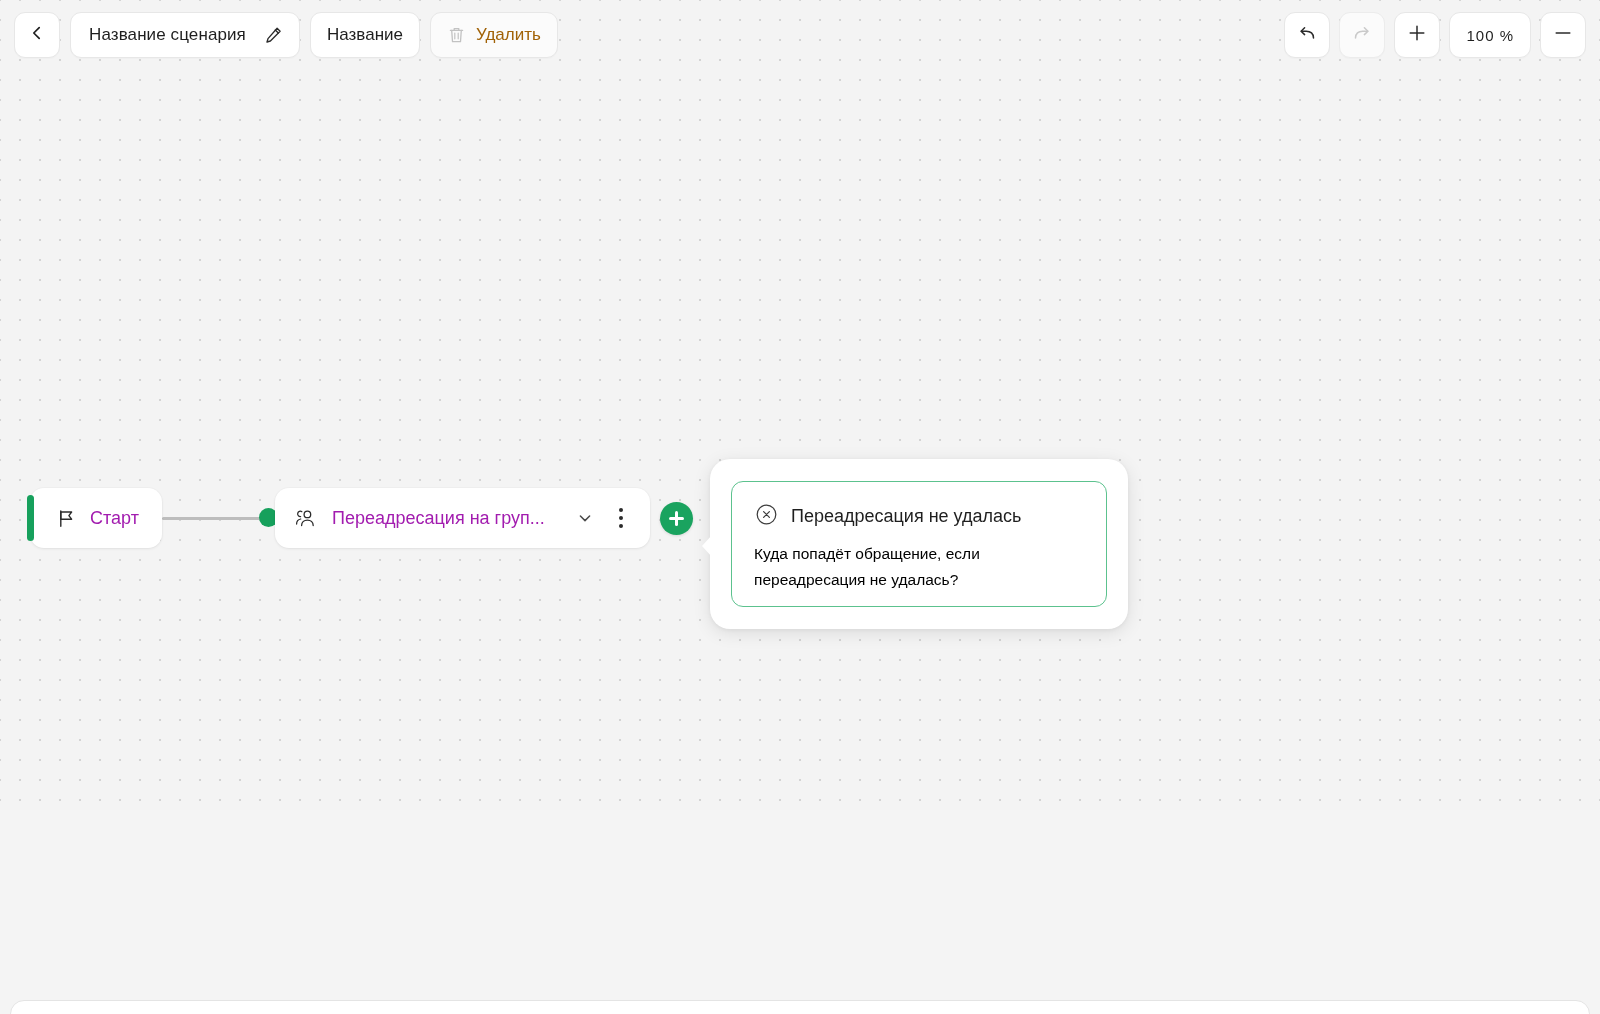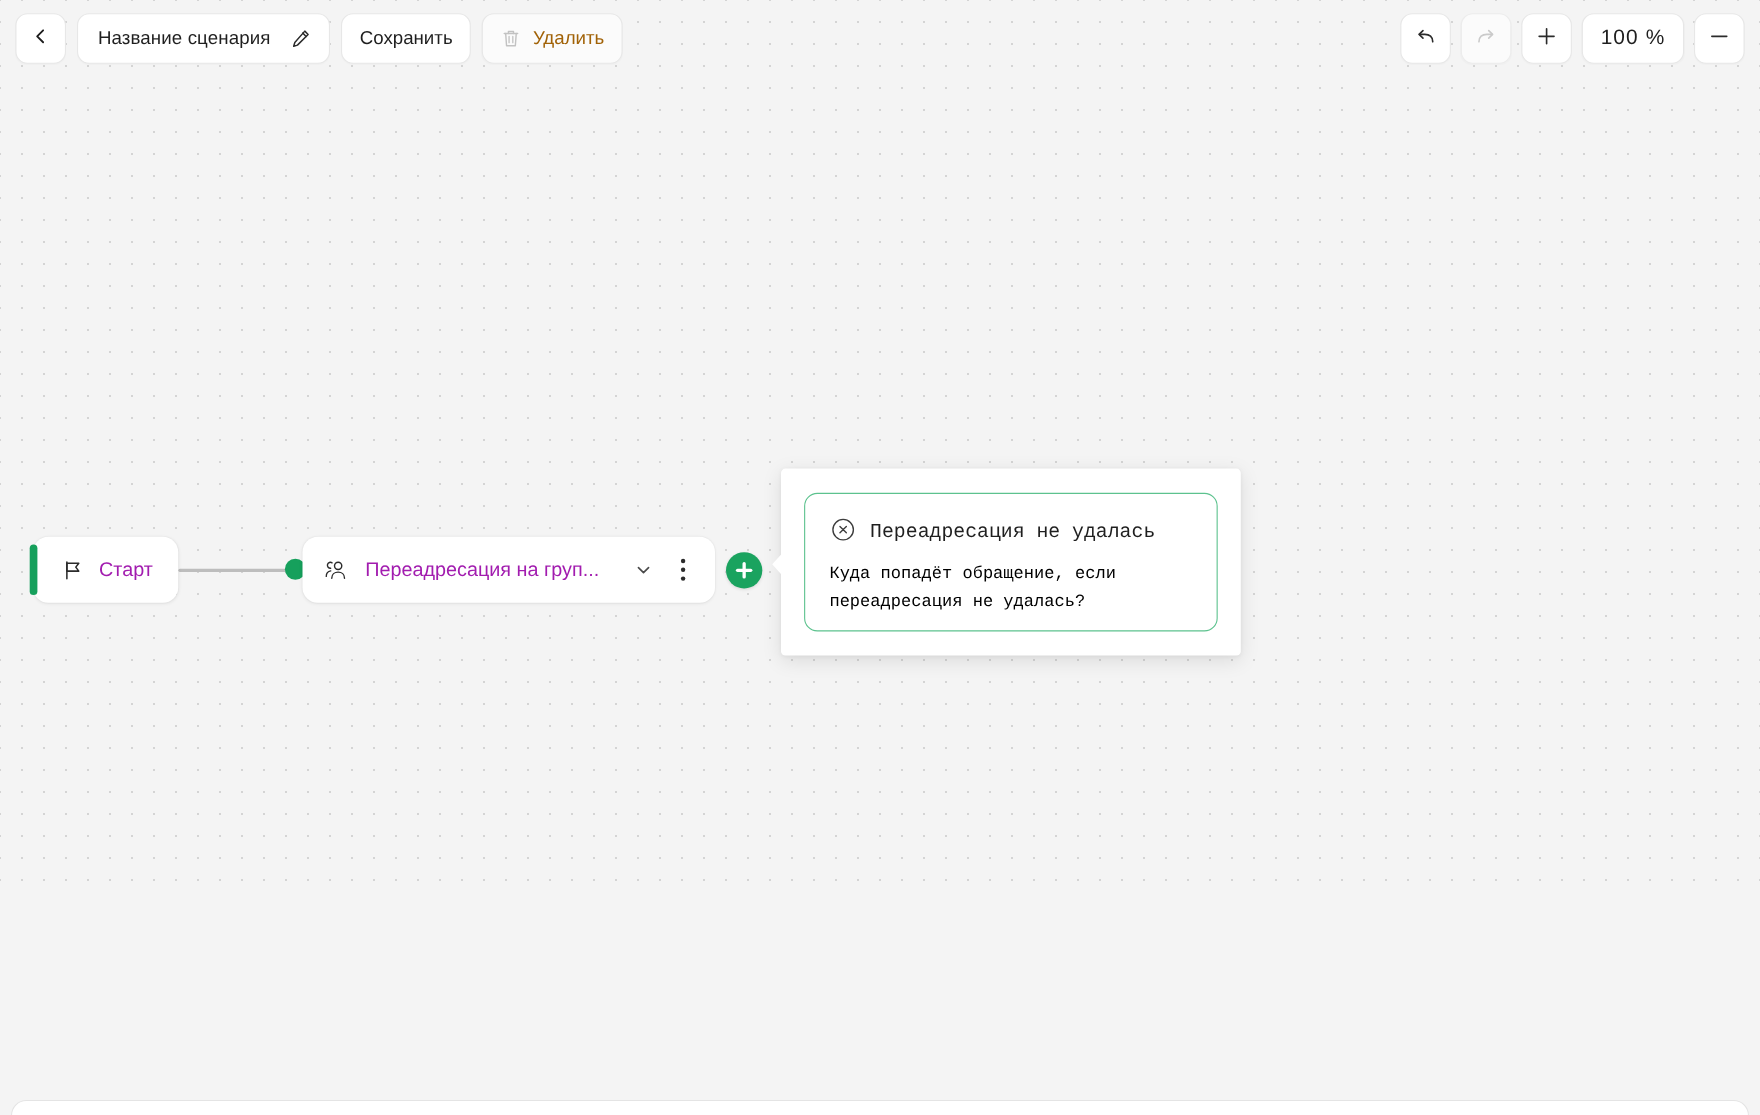--- a/index.html
+++ b/index.html
@@ -100,21 +100,21 @@
   .tb-btn .lbl { display: inline-block; }
   .tb-btn .ico { display: flex; align-items: center; margin-right: 10px; }
 
   .tb-btn.ghost {
     border-color: #ececec;
     background: #fbfbfb;
   }
   .tb-btn.ghost svg { opacity: 0.45; }
 
   .zoom-value {
-    font-size: 19px;
+    font-size: 15px;
     color: #1f1f1f;
     letter-spacing: 1px;
     font-variant-numeric: tabular-nums;
   }
   .tb-btn.zoom-label { min-width: 74px; }
 
   
   .node {
     position: absolute;
     background: #ffffff;
@@ -230,29 +230,28 @@
     background: #ffffff;
     border-radius: 2px;
   }
   #add-node-button::before { width: 15px; height: 3.4px; }
   #add-node-button::after  { width: 3.4px; height: 15px; }
 
   
   #branch-popup {
     position: absolute;
     left: 710px;
-    top: 426px;
+    top: 459px;
     width: 418px;
     height: 170px;
     background: #ffffff;
-    border-radius: 4px;
+    border-radius: 20px;
     box-shadow: 0 4px 18px rgba(0,0,0,0.10), 0 1px 4px rgba(0,0,0,0.05);
     padding: 22px 21px;
     z-index: 4;
-    font-family: Liberation Mono, monospace;
   }
   .popup-arrow {
     position: absolute;
     left: -8px;
     top: 76px;
     width: 0; height: 0;
     border-top: 11px solid transparent;
     border-bottom: 11px solid transparent;
     border-right: 10px solid #ffffff;
   }
@@ -315,21 +314,21 @@
         <span class="name-value" title="Название сценария">Название сценария</span>
         <span class="pencil-btn">
           <svg width="21" height="21" viewBox="0 0 21 21" fill="none">
             <path d="M14.1 3.3 L17.1 6.3 L7.4 16 L4 17 L5 13.6 Z" stroke="#2b2b2b" stroke-width="1.35" stroke-linejoin="round" stroke-linecap="round"></path>
             <path d="M12.3 5.1 L15.3 8.1" stroke="#2b2b2b" stroke-width="1.35" stroke-linecap="round"></path>
           </svg>
         </span>
       </div>
 
       <div class="tb-btn">
-        <span class="lbl">Сохранить</span>
+        <span class="lbl">Название</span>
       </div>
 
       <div class="tb-btn disabled">
         <span class="ico">
           <svg width="19" height="20" viewBox="0 0 19 20" fill="none">
             <path d="M3.4 5.4 H15.6" stroke="#c2c2c2" stroke-width="1.3" stroke-linecap="round"></path>
             <path d="M7.2 5.4 V3.6 H11.8 V5.4" stroke="#c2c2c2" stroke-width="1.3" stroke-linejoin="round" stroke-linecap="round"></path>
             <path d="M4.7 5.4 L5.5 16.6 H13.5 L14.3 5.4" stroke="#c2c2c2" stroke-width="1.3" stroke-linejoin="round" stroke-linecap="round"></path>
             <path d="M7.8 8.2 V13.8 M11.2 8.2 V13.8" stroke="#c2c2c2" stroke-width="1.2" stroke-linecap="round"></path>
           </svg>

